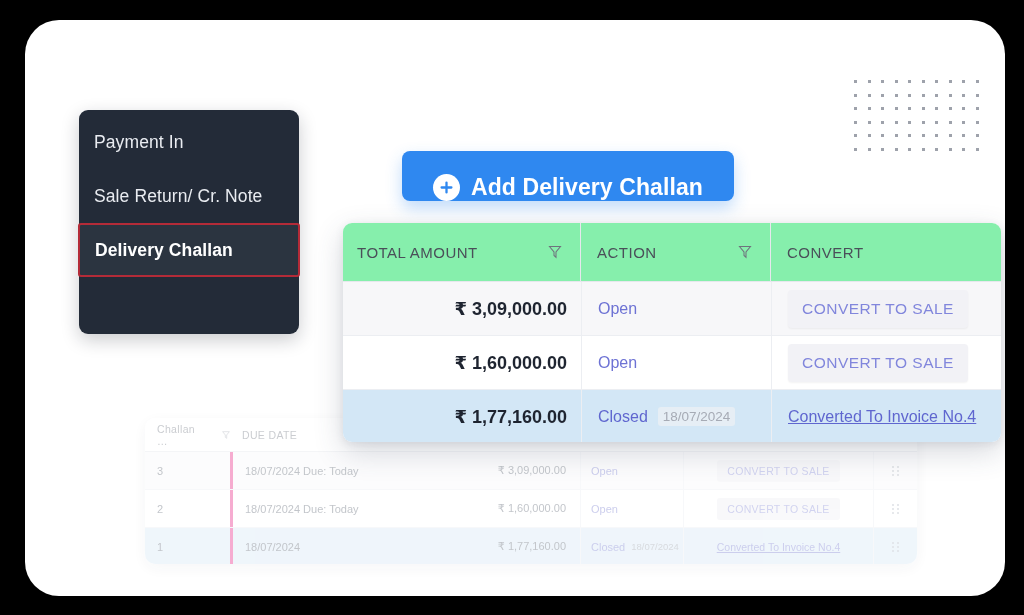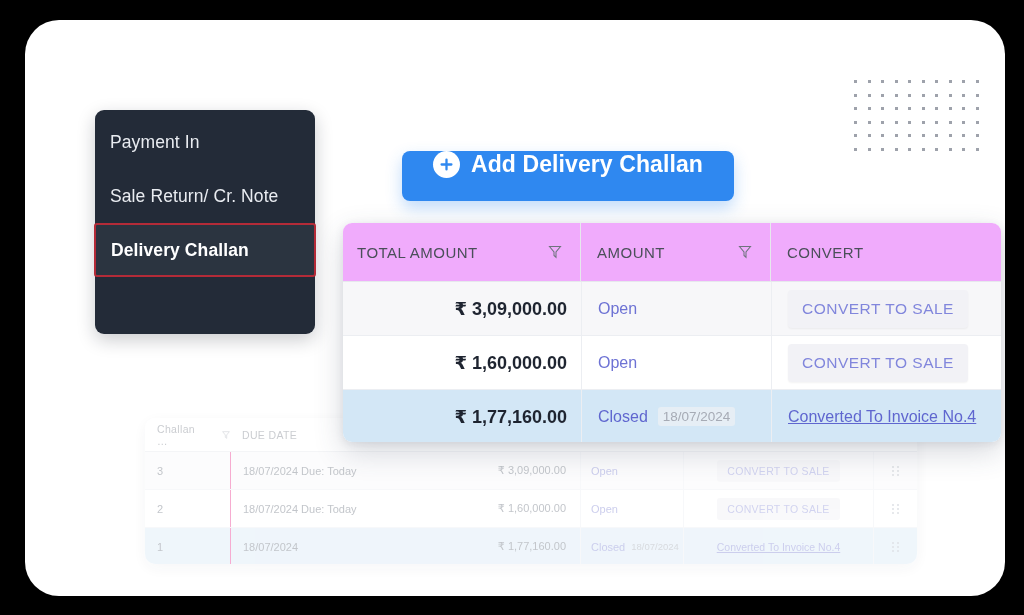--- a/index.html
+++ b/index.html
@@ -18,21 +18,21 @@
 
   
   .dotgrid{
     position:absolute;left:829px;top:60px;
     display:grid;grid-template-columns:repeat(10,13.5px);grid-template-rows:repeat(6,13.5px);
   }
   .dotgrid i{display:block;width:3px;height:3px;background:#9ea2ab;border-radius:0;}
 
   
   .sidemenu{
-    position:absolute;left:70px;top:90px;width:220px;height:224px;
+    position:absolute;left:54px;top:90px;width:220px;height:224px;
     background:#232b38;border-radius:9px;
     box-shadow:0 6px 18px rgba(20,25,35,.22);
   }
   .sidemenu .mi{
     position:relative;height:54px;display:flex;align-items:center;
     padding-left:15px;color:#e9ecf1;font-size:17.5px;letter-spacing:.1px;
   }
   .sidemenu .mi:first-child{margin-top:5px;}
   .sidemenu .mi.sel{
     background:#2b3440;color:#ffffff;font-weight:600;
@@ -52,58 +52,58 @@
     border-bottom:1px solid #e7e9ee;background:#fff;
     font-size:10.5px;color:#8b9099;letter-spacing:.35px;
   }
   .bgtable .bg-row{
     display:flex;height:37px;align-items:center;
     border-bottom:1px solid #eef0f4;font-size:11px;color:#7a818c;
   }
   .bgtable .bg-row.alt{background:#fafafb;}
   .bgtable .bg-row.sel{background:#dcebf7;border-bottom:none;}
   .bc1{width:85px;padding-left:12px;box-sizing:border-box;display:flex;align-items:center;gap:18px;}
-  .bc2{width:208px;padding-left:12px;box-sizing:border-box;border-left:1px solid #ec4899;height:100%;display:flex;align-items:center;}
+  .bc2{width:208px;padding-left:12px;box-sizing:border-box;border-left:3px solid #ec4899;height:100%;display:flex;align-items:center;}
   .bc3{width:142px;padding-right:14px;box-sizing:border-box;text-align:right;display:flex;align-items:center;justify-content:flex-end;height:100%;}
   .bc4{width:103px;padding-left:10px;box-sizing:border-box;border-left:1px solid #eef0f4;height:100%;display:flex;align-items:center;gap:6px;color:#8f93d8;}
   .bc5{width:190px;box-sizing:border-box;display:flex;align-items:center;justify-content:center;border-left:1px solid #eef0f4;height:100%;}
   .bc6{flex:1;display:flex;align-items:center;justify-content:center;border-left:1px solid #eef0f4;height:100%;}
   .bg-head .bc2,.bg-head .bc4,.bg-head .bc5,.bg-head .bc6{border-left:none;}
   .bg-btn{
     background:#f1f1f5;border-radius:3px;padding:5px 10px;
     color:#9a9ede;font-size:10.5px;letter-spacing:.3px;white-space:nowrap;
   }
   .bg-link{color:#8f93d8;font-size:10.5px;text-decoration:underline;white-space:nowrap;}
   .bg-date{color:#a9aeb8;font-size:9.5px;}
   .grip{display:grid;grid-template-columns:repeat(2,3px);grid-gap:2px;}
   .grip i{width:2px;height:2px;background:#b9bec8;border-radius:50%;}
 
   
   .addbtn{
     position:absolute;left:377px;top:131px;width:332px;height:50px;
-    background:#2f88f0;border-radius:8px;display:flex;align-items:flex-start;
+    background:#2f88f0;border-radius:8px;display:flex;align-items:flex-end;
     justify-content:center;gap:11px;
     box-shadow:0 7px 16px rgba(47,136,240,.30);
   }
   .plus-ic{
     width:27px;height:27px;border-radius:50%;background:#ffffff;
     display:flex;align-items:center;justify-content:center;flex:0 0 auto;
   }
   .plus-ic svg{display:block;}
   .addbtn .lbl{color:#fff;font-size:23px;font-weight:700;letter-spacing:.1px;}
 
   
   .fg{
     position:absolute;left:318px;top:203px;width:658px;height:219px;
     background:#ffffff;border-radius:9px;overflow:hidden;
     box-shadow:0 10px 30px rgba(55,65,90,.20), 0 2px 8px rgba(55,65,90,.10);
   }
   .fg-head{
     display:flex;height:58px;align-items:flex-start;border-bottom:1px solid #e6e8ed;
-    font-size:15px;color:#4a4f59;letter-spacing:.5px;background:#f0abfc;
+    font-size:15px;color:#4a4f59;letter-spacing:.5px;background:#86efac;
   }
   .fg-row{
     display:flex;height:53px;align-items:center;border-bottom:1px solid #eceef2;
     font-size:16px;
   }
   .fg-row.alt{background:#f7f7f9;}
   .fg-row.sel{background:#d3e7f6;border-bottom:none;}
   .fc1{width:238px;box-sizing:border-box;padding:0 14px 0 14px;height:100%;display:flex;align-items:center;}
   .fc1.val{justify-content:flex-end;font-size:18px;color:#1e2430;font-weight:600;}
   .fc2{width:190px;box-sizing:border-box;padding-left:16px;height:100%;display:flex;align-items:center;gap:10px;border-left:1px solid #eceef2;}
@@ -297,21 +297,21 @@
 
     <div class="fg">
       <div class="fg-head">
         <div class="fc1">
           <span>TOTAL AMOUNT</span>
           <svg class="funnel" width="14" height="14" viewBox="0 0 14 14">
             <path d="M1.5 1.5h11L8 7v5.2L6 10.4V7z" fill="none" stroke="#6e737d" stroke-width="1.05"></path>
           </svg>
         </div>
         <div class="fc2">
-          <span>AMOUNT</span>
+          <span>ACTION</span>
           <svg class="funnel" width="14" height="14" viewBox="0 0 14 14">
             <path d="M1.5 1.5h11L8 7v5.2L6 10.4V7z" fill="none" stroke="#6e737d" stroke-width="1.05"></path>
           </svg>
         </div>
         <div class="fc3">CONVERT</div>
       </div>
       <div id="fgrows">
           <div class="fg-row alt">
             <div class="fc1 val">₹ 3,09,000.00</div>
             <div class="fc2 open">

